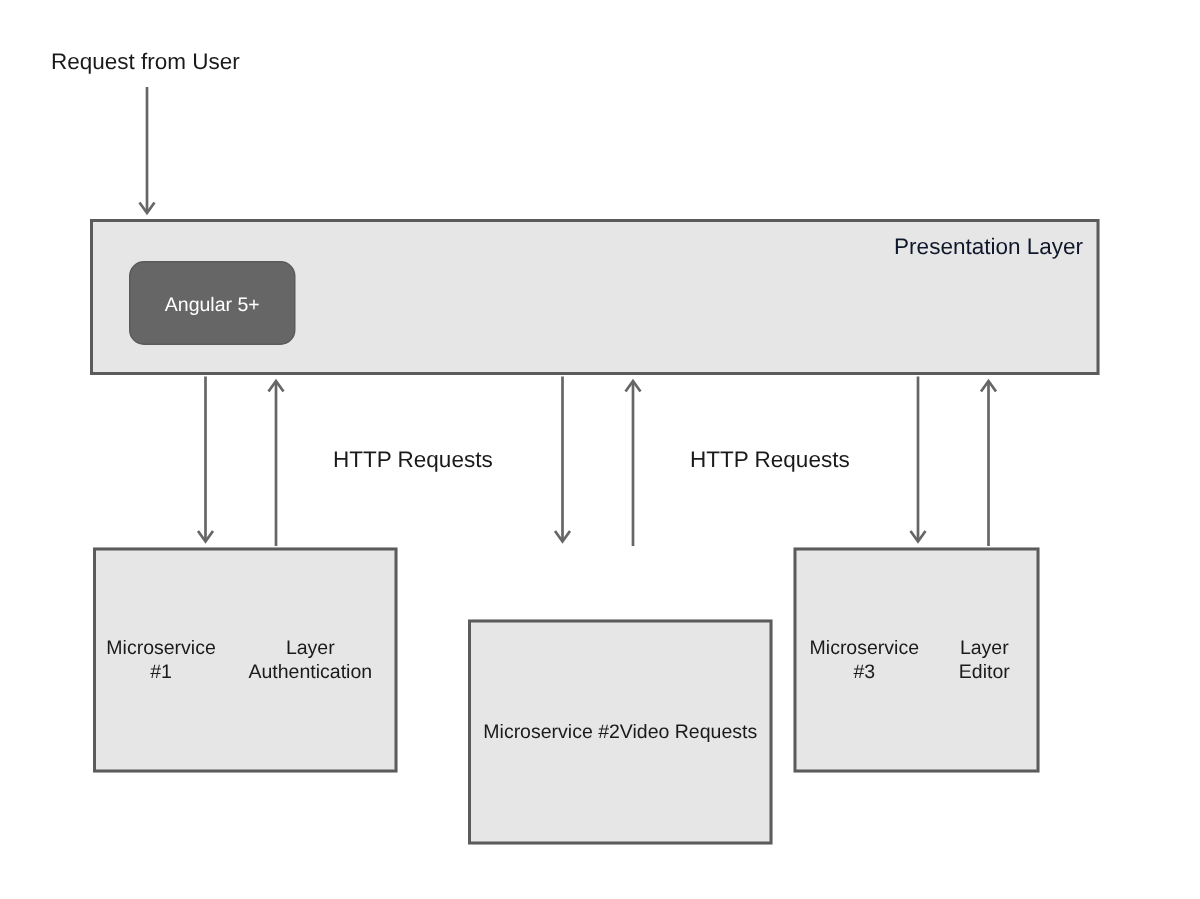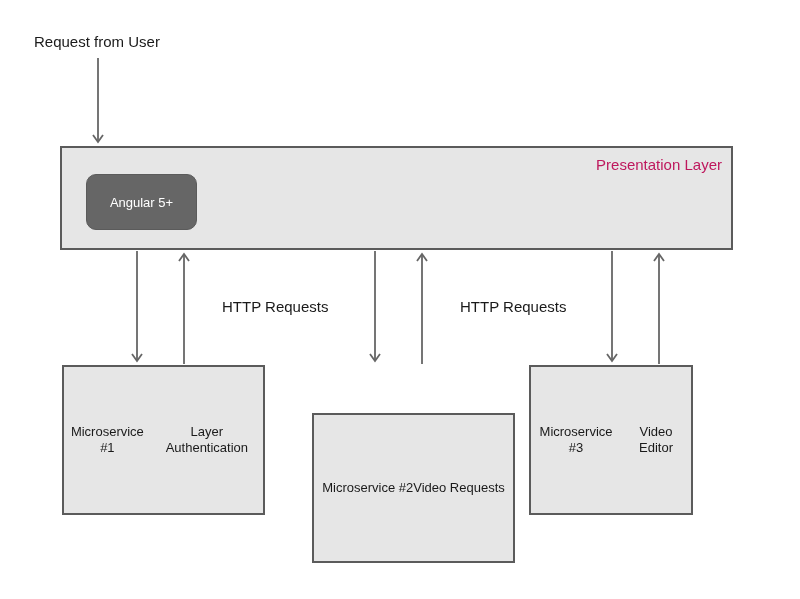--- a/index.html
+++ b/index.html
@@ -44,21 +44,21 @@
     left: 60px;
     top: 146px;
     width: 673px;
     height: 104px;
   }
   .presentation-label {
     position: absolute;
     top: 8px;
     right: 9px;
     font-size: 15px;
-    color: #be185d;
+    color: #0f172a;
     white-space: nowrap;
   }
   .angular-box {
     position: absolute;
     left: 24px;
     top: 26px;
     width: 109px;
     height: 54px;
     background: #666666;
     border: 1px solid #5b5b5b;
@@ -158,16 +158,16 @@
     <div>Layer Authentication</div>
   </div>
 
   <div class="box microservice ms-2">
     <div>Microservice #2</div>
     <div>Video Requests</div>
   </div>
 
   <div class="box microservice ms-3">
     <div>Microservice #3</div>
-    <div>Video Editor</div>
+    <div>Layer Editor</div>
   </div>
 
 </div>
 
 </body></html>

